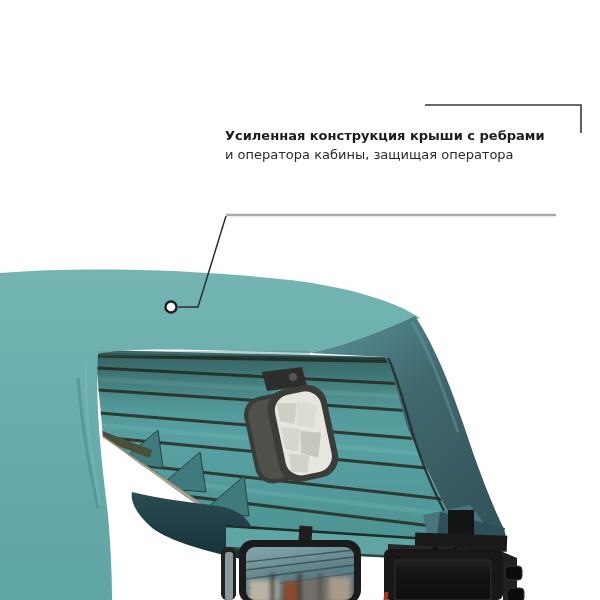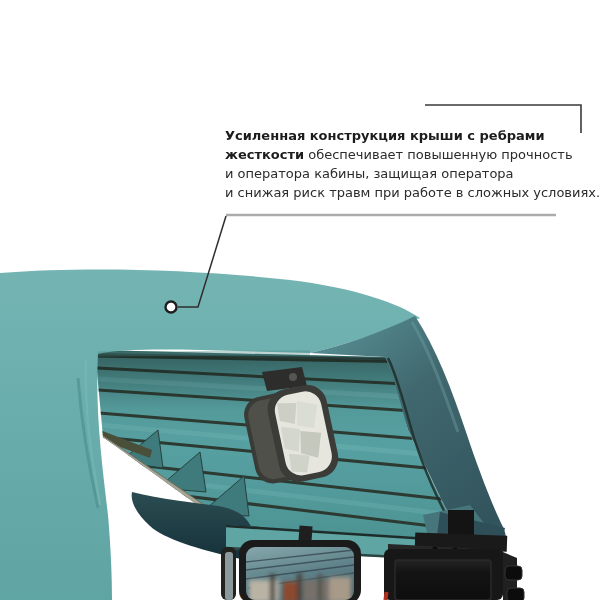--- a/index.html
+++ b/index.html
@@ -200,20 +200,16 @@
     <path d="M425,105 L581,105 L581,133" fill="none" stroke="#3a3a3a" stroke-width="1.6"></path>
     <path d="M226,215 L556,215" fill="none" stroke="#ababab" stroke-width="2.4"></path>
     <path d="M226,216 L198,307 L178,307" fill="none" stroke="#2e2e2e" stroke-width="1.5"></path>
     <circle cx="171" cy="307" r="5.5" fill="#ffffff" stroke="#1e1e1e" stroke-width="2.4"></circle>
   </svg>
 
   <div class="annotation">
     <div class="line">
       <span class="b">Усиленная конструкция крыши с ребрами</span>
     </div>
-    <div class="line">
-      <span class="b">жесткости</span><span> обеспечивает повышенную прочность</span>
-    </div>
     <div class="line">и оператора кабины, защищая оператора</div>
-    <div class="line">и снижая риск травм при работе в сложных условиях.</div>
   </div>
 
 </div>
 
 </body></html>

